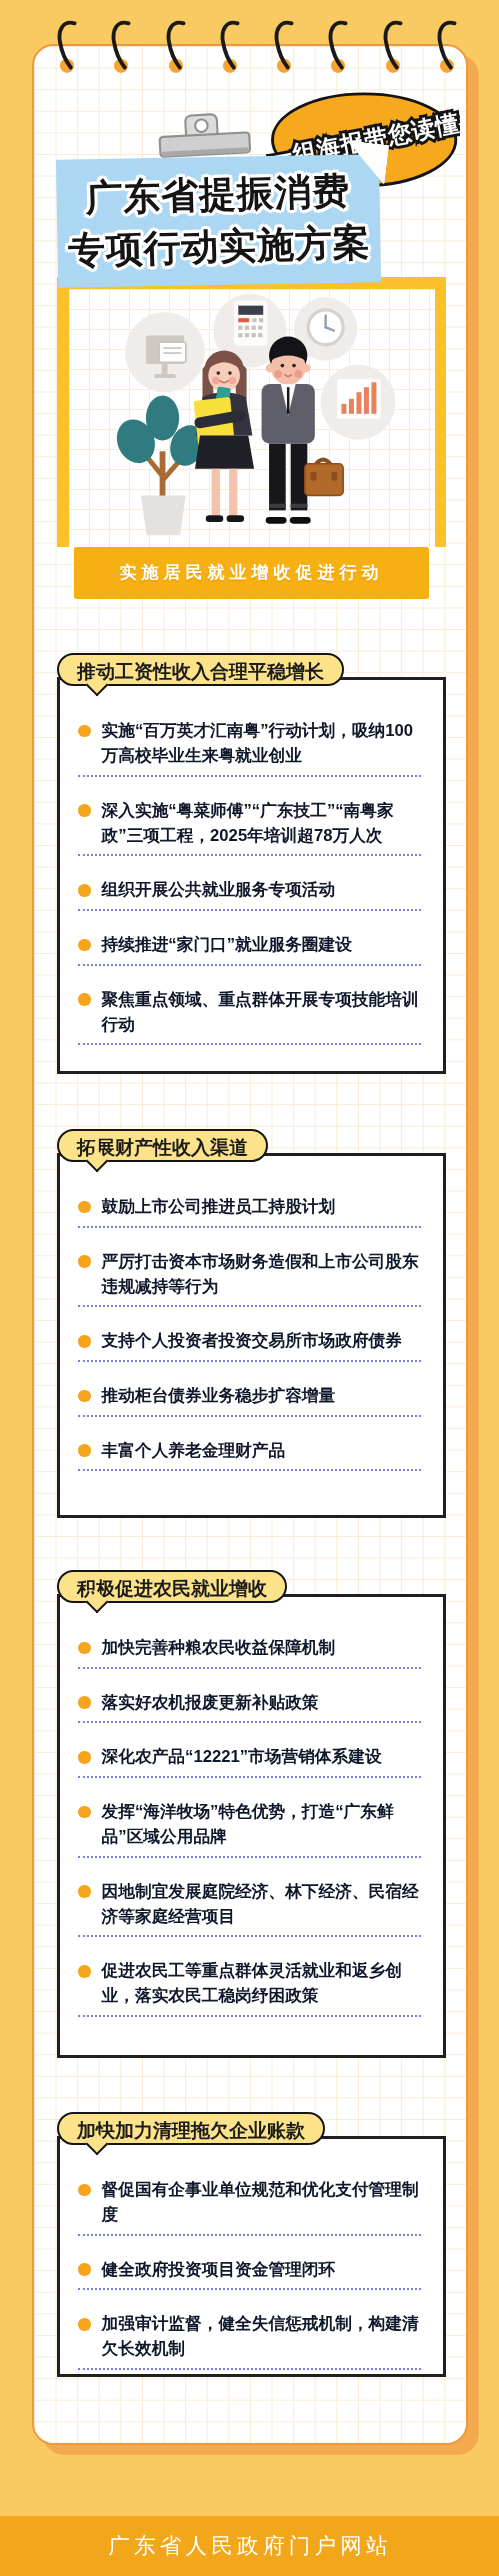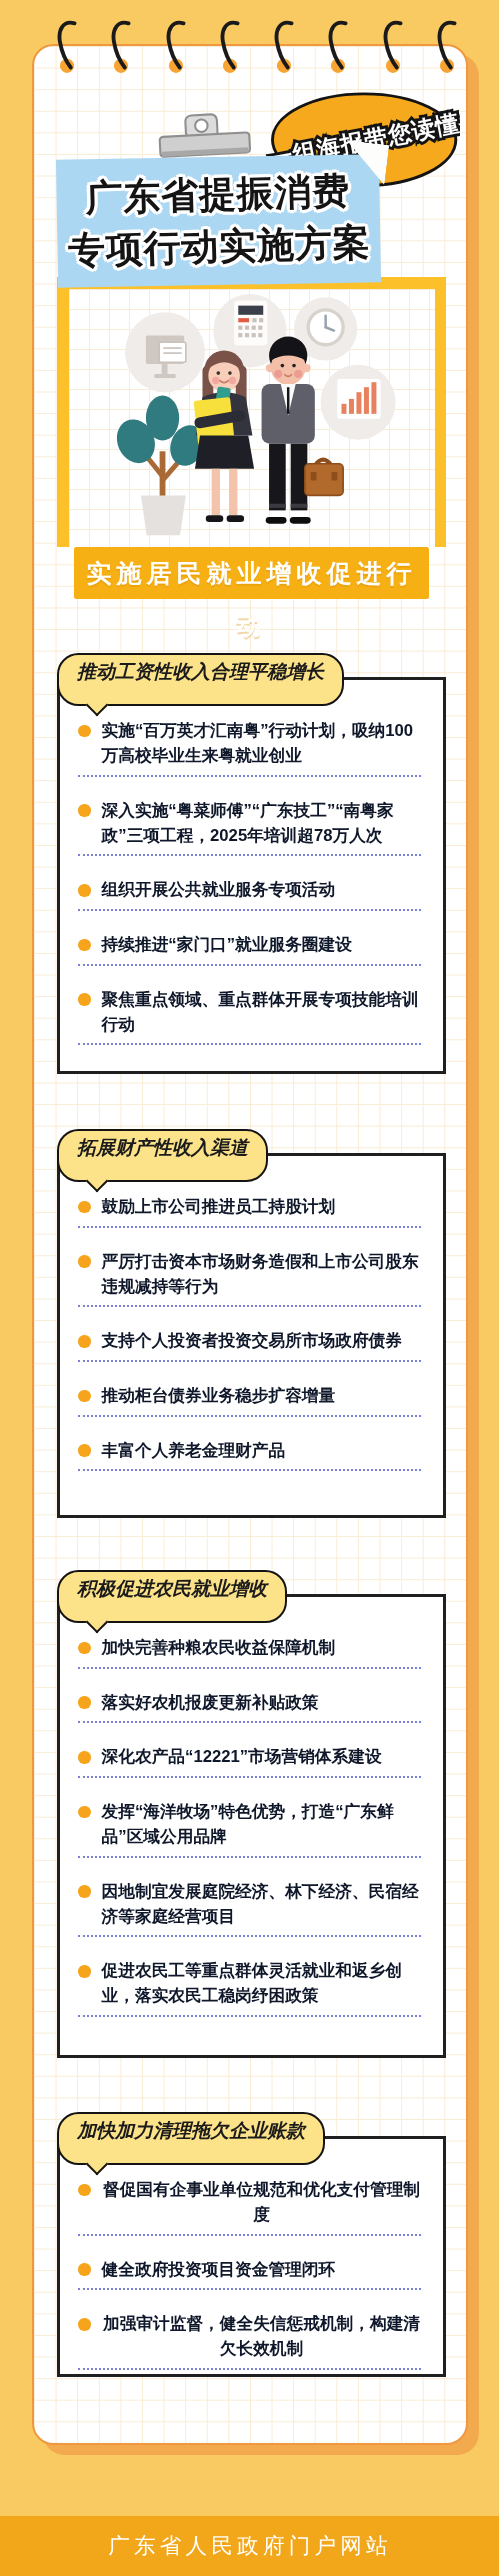--- a/index.html
+++ b/index.html
@@ -55,35 +55,35 @@
     position:absolute; left:11.7px; top:11.7px; width:366px; height:258px;
     background-color:#fff;
     background-image:
       linear-gradient(#F9ECD4 0.8px, transparent 0.8px),
       linear-gradient(90deg,#F9ECD4 0.8px, transparent 0.8px);
     background-size:20px 20px; overflow:hidden;
   }
   .hero-caption {
     position:absolute; left:16.7px; right:16.7px; bottom:0; height:52px;
     background:#F7B013; border-radius:2.5px;
-    color:#FFFFFF; font-size:25px; font-weight:800; letter-spacing:5px;
+    color:#FFFFFF; font-size:17px; font-weight:800; letter-spacing:5px;
     text-align:center; line-height:52px;
     text-shadow:0 1.7px 0 rgba(214,140,0,0.35);
   }
 
   
   .card {
     position:absolute; left:57px; width:389px;
     background:#FFFFFF; border:3.3px solid #1F1F1F; z-index:5;
   }
   .pill {
-    position:absolute; top:-27.5px; left:-3.3px; height:53px;
+    position:absolute; top:-27.5px; left:-3.3px; height:33px;
     background:#FCE289; border:2.5px solid #141414; border-radius:21.6px;
     padding:0 18.3px; line-height:33px; white-space:nowrap;
-    font-size:19px; font-weight:800; color:#1B1B1B; z-index:2;font-style:italic;
+    font-size:19px; font-weight:800; color:#1B1B1B; z-index:2;
   }
   .pill::after {
     content:''; position:absolute; left:30px; bottom:-9.2px; width:14px; height:14px;
     background:#FCE289; border-right:2.5px solid #141414; border-bottom:2.5px solid #141414;
     transform:rotate(45deg);
   }
   .list { padding:38px 21.6px 0 18.3px; }
   .item { display:flex; gap:10.8px; margin-bottom:6.7px; }
   .dot { flex:0 0 12.5px; width:12.5px; height:12.5px; border-radius:50%; background:#F5A41C; margin-top:6.7px; }
   .item-text { font-size:16.7px; line-height:25px; font-weight:600; color:#0f172a; }
@@ -403,21 +403,21 @@
   </div>
           <div class="item-block">
     <div class="item">
       <span class="dot"></span>
       <p class="item-text">促进农民工等重点群体灵活就业和返乡创业，落实农民工稳岗纾困政策</p>
     </div>
     <div class="divider"></div>
   </div>
         </div>
   </section>
-      <section class="card" style="top: 2136px; height: 241px; text-align: center;">
+      <section class="card" style="top: 2136px; height: 241px;">
     <div class="pill">
       <span>加快加力清理拖欠企业账款</span>
     </div>
     <div class="list">
           <div class="item-block">
     <div class="item">
       <span class="dot"></span>
       <p class="item-text">督促国有企事业单位规范和优化支付管理制度</p>
     </div>
     <div class="divider"></div>

